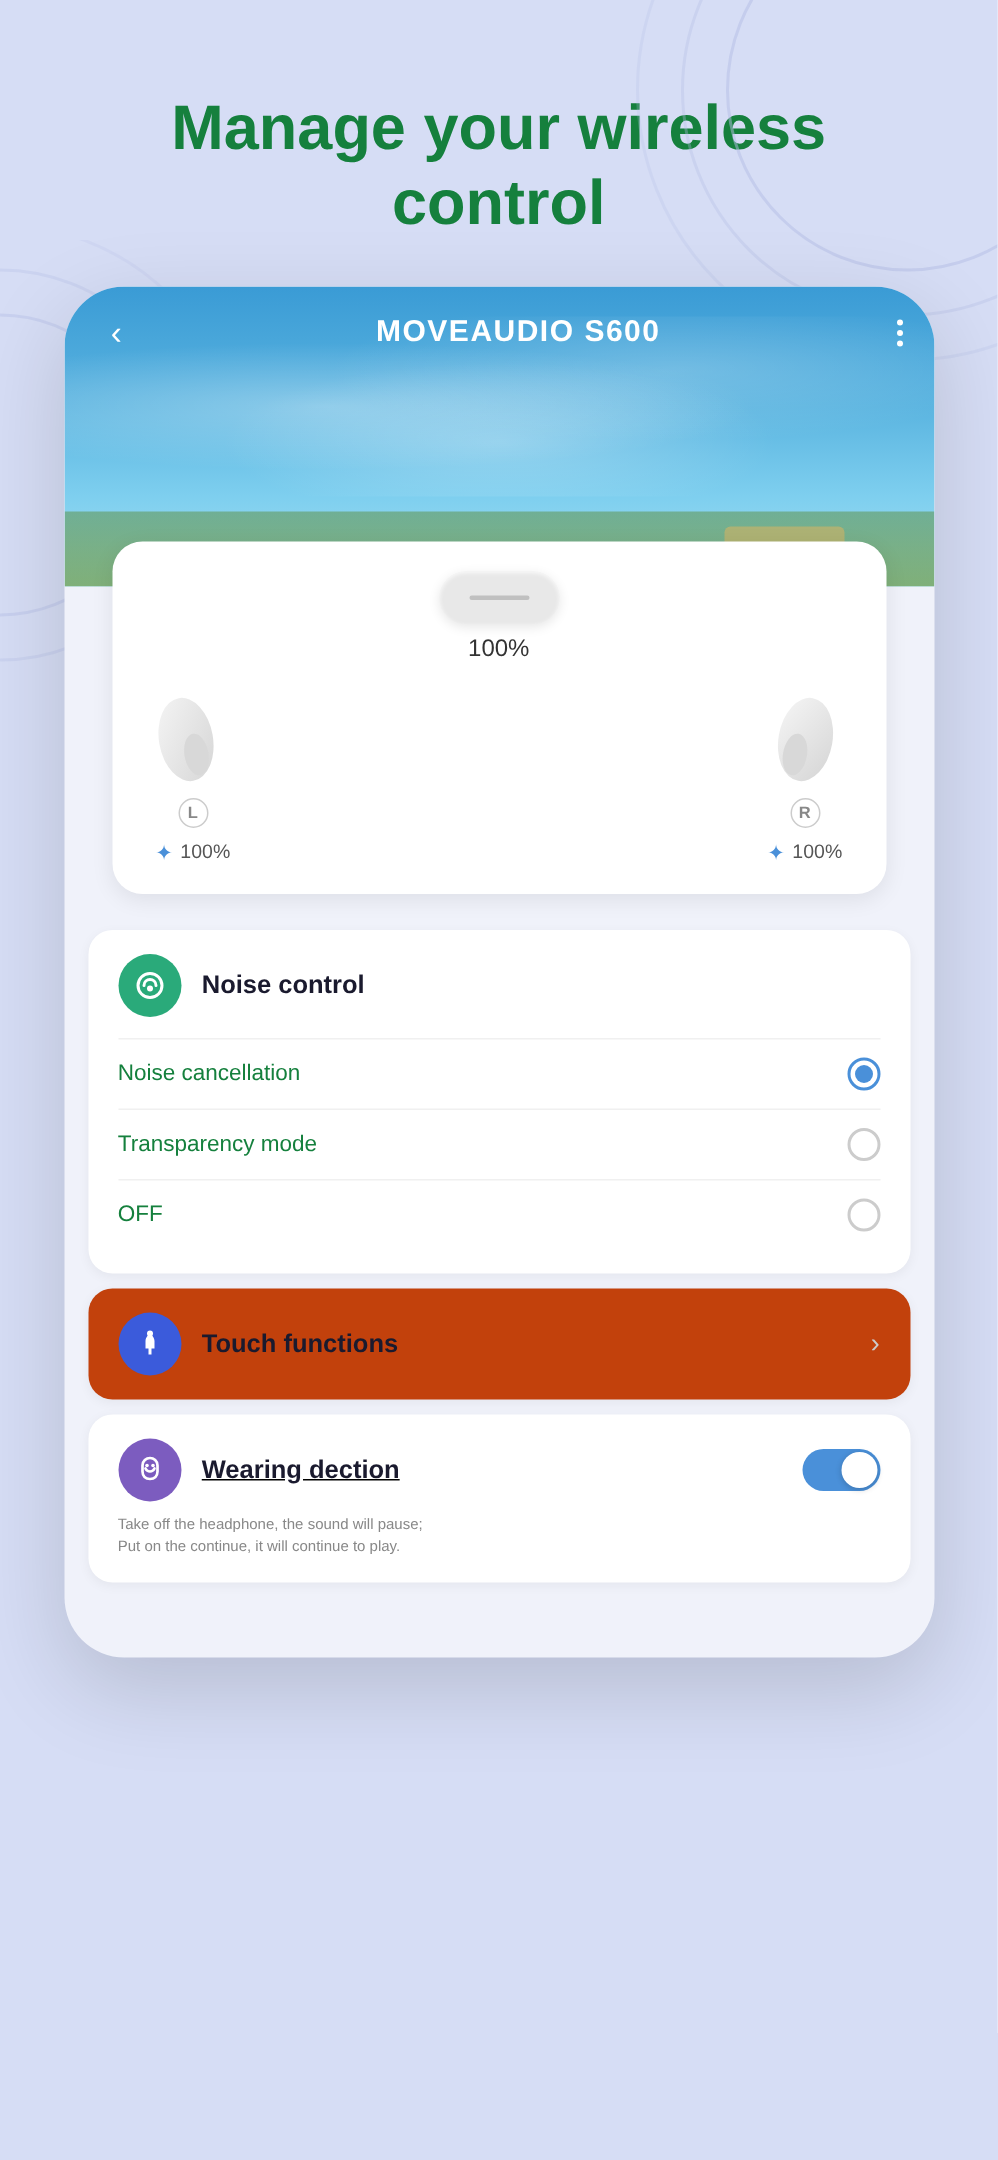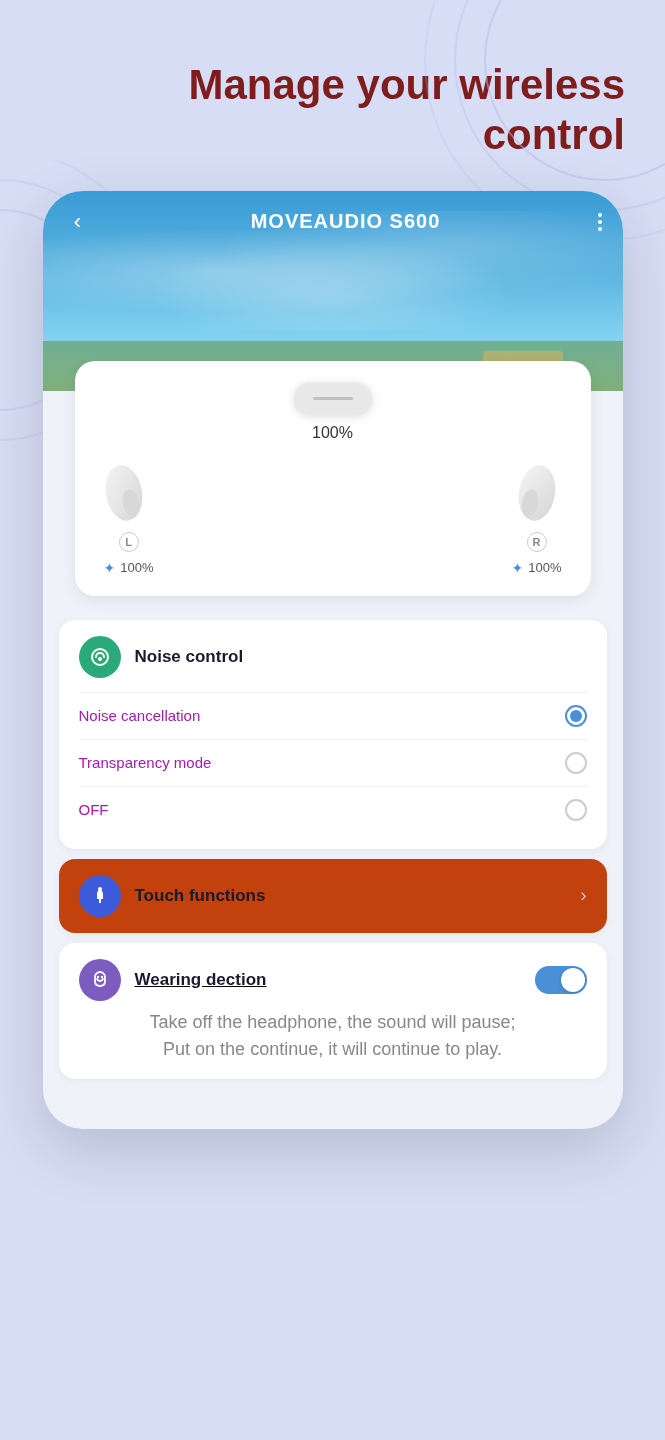--- a/index.html
+++ b/index.html
@@ -6,25 +6,25 @@
     body {
       width: 665px;
       min-height: 1440px;
       background: #d6ddf5;
       font-family: -apple-system, BlinkMacSystemFont, 'Segoe UI', sans-serif;
       position: relative;
       overflow-x: hidden;
     }
 
     .page-title {
-      text-align: right;
+      text-align: center;
       padding: 60px 40px 30px;
       font-size: 42px;
       font-weight: 700;
-      color: #7f1d1d;
+      color: #15803d;
       line-height: 1.2;
     }
 
     .phone-frame {
       margin: 0 auto;
       width: 580px;
       background: #f0f2fa;
       border-radius: 40px;
       overflow: hidden;
       box-shadow: 0 20px 60px rgba(0,0,0,0.15);
@@ -171,21 +171,20 @@
       color: #4a90d9;
       font-size: 14px;
     }
 
     
     .content-area {
       padding: 12px 16px 20px;
       display: flex;
       flex-direction: column;
       gap: 10px;
-      text-align: center;
     }
 
     .card {
       background: white;
       border-radius: 16px;
       padding: 16px 20px;
       box-shadow: 0 2px 8px rgba(0,0,0,0.05);
     }
 
     .card-header {
@@ -216,21 +215,21 @@
 
     .radio-item {
       display: flex;
       align-items: center;
       justify-content: space-between;
       padding: 12px 0;
       border-top: 1px solid #f0f0f0;
     }
     .radio-label {
       font-size: 15px;
-      color: #a21caf;
+      color: #15803d;
     }
     .radio-btn {
       width: 22px;
       height: 22px;
       border-radius: 50%;
       border: 2px solid #ccc;
       display: flex;
       align-items: center;
       justify-content: center;
       cursor: pointer;
@@ -278,21 +277,21 @@
       justify-content: space-between;
       margin-bottom: 8px;
     }
     .wearing-left {
       display: flex;
       align-items: center;
       gap: 14px;
       text-decoration: underline;
     }
     .wearing-desc {
-      font-size: 18px;
+      font-size: 10px;
       color: #888;
       line-height: 1.5;
       padding-left: 0;
     }
 
     
     .toggle {
       width: 52px;
       height: 28px;
       background: #4a90d9;

